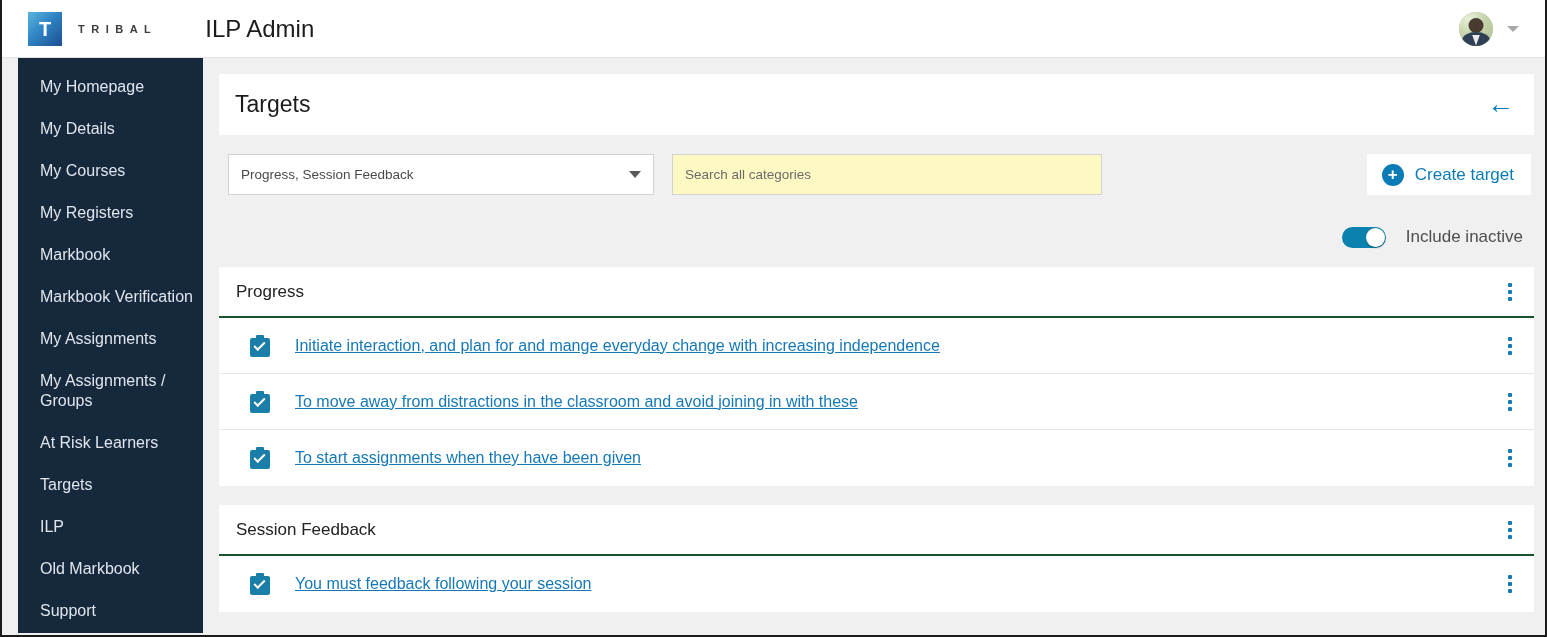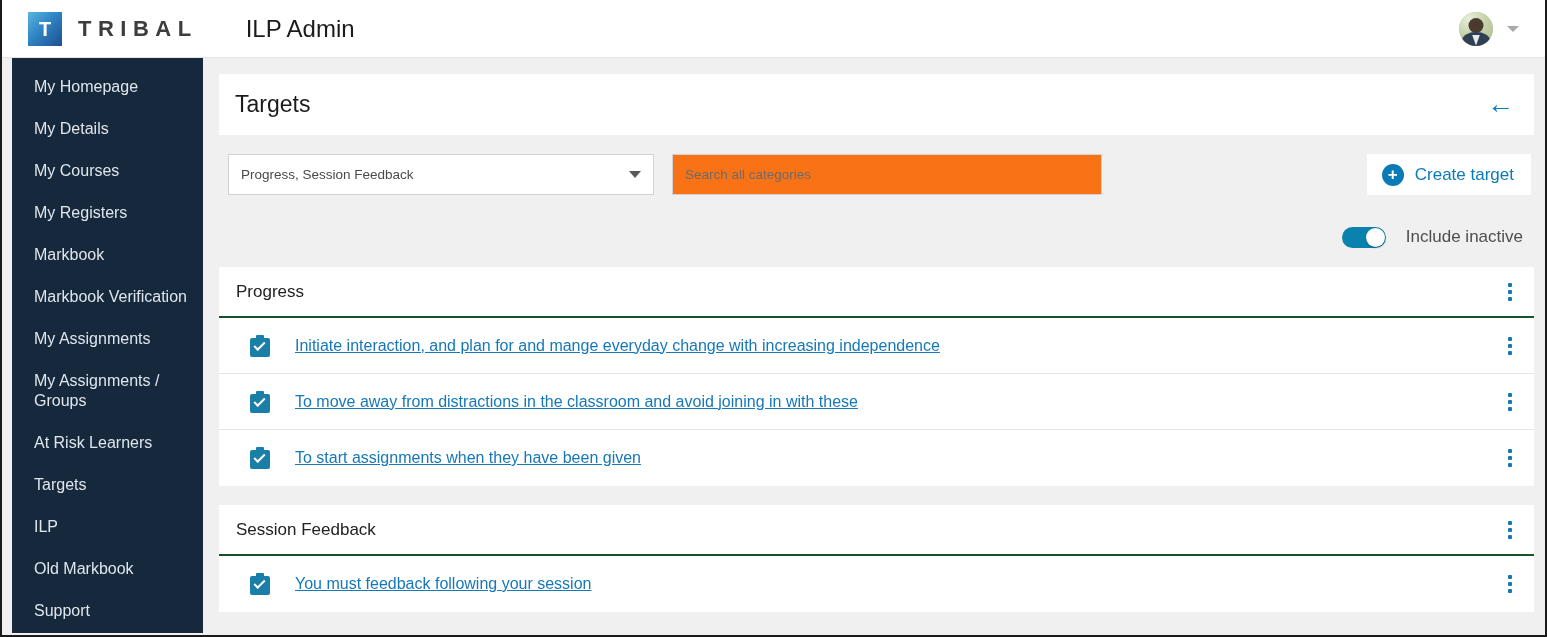--- a/index.html
+++ b/index.html
@@ -47,21 +47,21 @@
     align-items: center;
     justify-content: center;
     color: #ffffff;
     font-size: 20px;
     font-weight: bold;
     font-family: "Liberation Sans", sans-serif;
     line-height: 1;
   }
   .logo-text {
     margin-left: 16px;
-    font-size: 22px;
+    font-size: 11px;
     letter-spacing: 6.5px;
     color: #3d3d3d;
     font-weight: bold;
   }
   .app-title {
     margin-left: 48px;
     font-size: 24px;
     color: #1b1b1b;
     font-weight: normal;
   }
@@ -111,21 +111,21 @@
   .chev-down {
     width: 0; height: 0;
     border-left: 6px solid transparent;
     border-right: 6px solid transparent;
     border-top: 6px solid #a9a9a9;
   }
 
   
   .sidebar {
     position: absolute;
-    top: 58px; left: 10px;
+    top: 58px; left: 16px;
     width: 201px;
     height: 575px;
     background: #16283c;
     padding-top: 8px;
   }
   .nav-item {
     color: #dfe5ec;
     font-size: 16px;
     line-height: 20px;
     padding: 11px 0 11px 22px;
@@ -194,21 +194,21 @@
     margin-left: auto;
     width: 0; height: 0;
     border-left: 6px solid transparent;
     border-right: 6px solid transparent;
     border-top: 7px solid #5a5a5a;
   }
   .search-box {
     width: 430px;
     height: 41px;
     margin-left: 18px;
-    background: #f97316;
+    background: #fef9c3;
     border: 1px solid #d2d2d2;
     padding: 0 12px;
     font-size: 13.5px;
     color: #4a4a4a;
     font-family: "Liberation Sans", sans-serif;
     outline: none;
   }
   .search-box::placeholder { color: #6b6b6b; }
 
   .create-btn {

